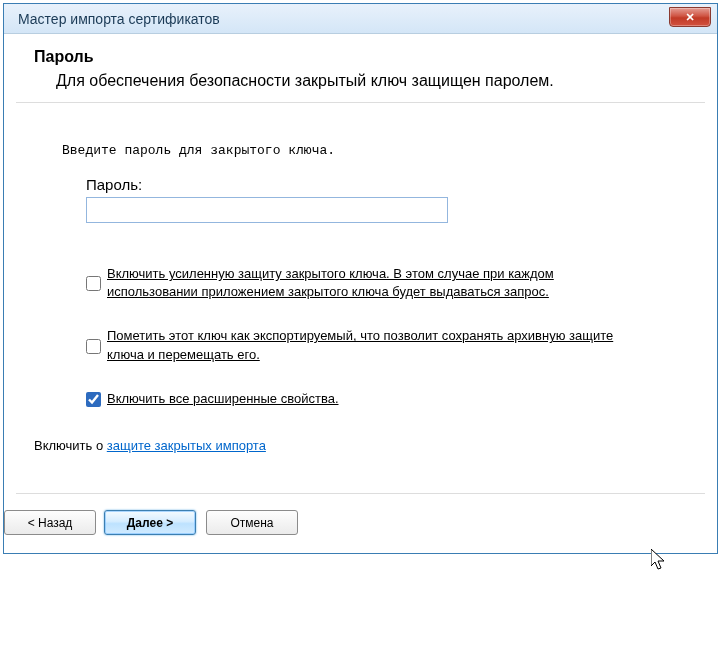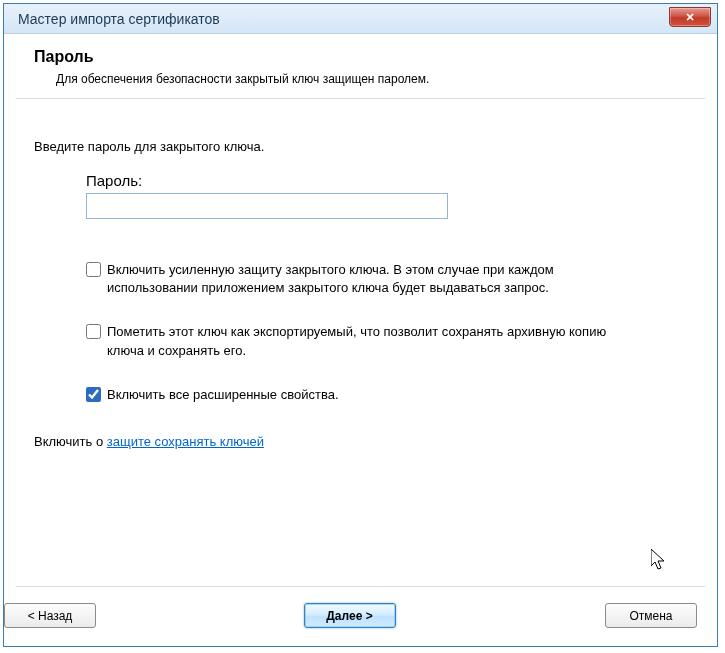--- a/index.html
+++ b/index.html
@@ -6,21 +6,21 @@
     body {
       font-family: "Segoe UI", Tahoma, sans-serif;
       font-size: 12px;
       background: #fff;
       width: 725px;
       height: 653px;
       overflow: hidden;
     }
     .window {
       width: 715px;
-      height: 644px;
+      height: 551px;
       margin: 3px;
       border: 1px solid #3a7db3;
       background: #fff;
       display: flex;
       flex-direction: column;
     }
     .titlebar {
       height: 30px;
       background: linear-gradient(#e8f1fb, #d4e6f7);
       border-bottom: 1px solid #b8cee0;
@@ -56,31 +56,33 @@
       padding: 14px 30px 0 30px;
       color: #000;
     }
     .heading {
       font-weight: bold;
       font-size: 16px;
       margin-bottom: 6px;
     }
     .subheading {
       margin-left: 22px;
-      font-size: 12px;
+      font-size: 16px;
       margin-bottom: 12px;
     }
     .hr {
       border: none;
       border-top: 1px solid #ddd;
       margin: 0 -18px 40px -18px;
     }
     .instr {
+      margin-left: 28px;
       font-size: 13px;
       margin-bottom: 18px;
+      font-family: Liberation Mono, monospace;
     }
     .field-block {
       margin-left: 52px;
     }
     .label {
       font-size: 15px;
       margin-bottom: 4px;
     }
     .pw-input {
       width: 362px;
@@ -89,23 +91,24 @@
       padding: 2px 6px;
       font-size: 13px;
       outline: none;
     }
     .checks {
       margin-left: 52px;
       margin-top: 42px;
     }
     .check-row {
       display: flex;
-      align-items: flex-start;
+      align-items: center;
       margin-bottom: 26px;
       max-width: 560px;
+      text-decoration: underline;
     }
     .check-row input[type=checkbox] {
       width: 15px;
       height: 15px;
       margin-right: 6px;
       margin-top: 1px;
       flex-shrink: 0;
       accent-color: #2d6bbf;
     }
     .check-row label {
@@ -121,21 +124,21 @@
       text-decoration: underline;
     }
     .footer-sep {
       border: none;
       border-top: 1px solid #ddd;
       margin: 40px 12px 0 12px;
     }
     .footer {
       padding: 16px 20px 18px 0;
       display: flex;
-      justify-content: space-between;
+      justify-content: flex-start;
       gap: 8px;
     }
     .btn {
       min-width: 92px;
       height: 25px;
       font-size: 12px;
       border: 1px solid #8b8b8b;
       border-radius: 3px;
       background: linear-gradient(#fdfdfd, #ebebeb);
       cursor: pointer;
@@ -177,30 +180,30 @@
       <input type="password" class="pw-input" value="" style="">
     </div>
 
     <div class="checks">
       <div class="check-row">
         <input type="checkbox" id="cb1" style="">
         <label for="cb1">Включить усиленную защиту закрытого ключа. В этом случае при каждом использовании приложением закрытого ключа будет выдаваться запрос.</label>
       </div>
       <div class="check-row">
         <input type="checkbox" id="cb2" style="">
-        <label for="cb2">Пометить этот ключ как экспортируемый, что позволит сохранять архивную копию ключа и сохранять его.</label>
+        <label for="cb2">Пометить этот ключ как экспортируемый, что позволит сохранять архивную защите ключа и перемещать его.</label>
       </div>
       <div class="check-row">
         <input type="checkbox" id="cb3" checked="" style="">
         <label for="cb3">Включить все расширенные свойства.</label>
       </div>
     </div>
 
     <div class="more">
-      <span>Включить о </span><a href="#">защите сохранять ключей</a>
+      <span>Включить о </span><a href="#">защите закрытых импорта</a>
     </div>
   </div>
 
   <hr class="footer-sep">
   <div class="footer">
     <button class="btn">&lt; Назад</button>
     <button class="btn primary">Далее &gt;</button>
     <button class="btn" style="margin-left:2px">Отмена</button>
   </div>
 </div>

